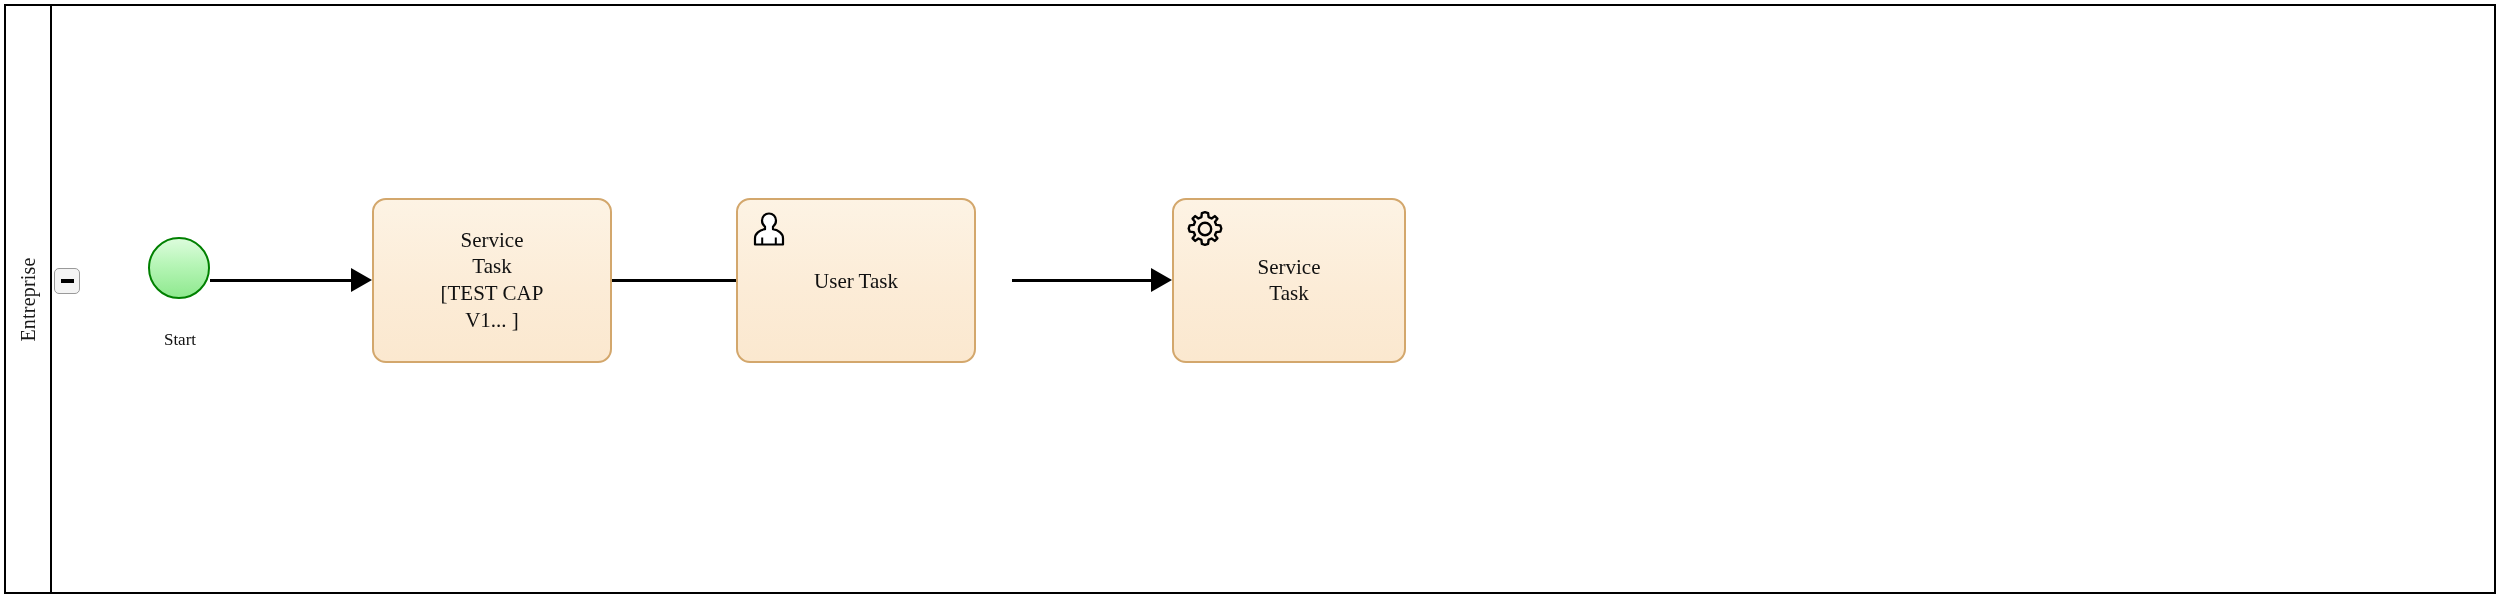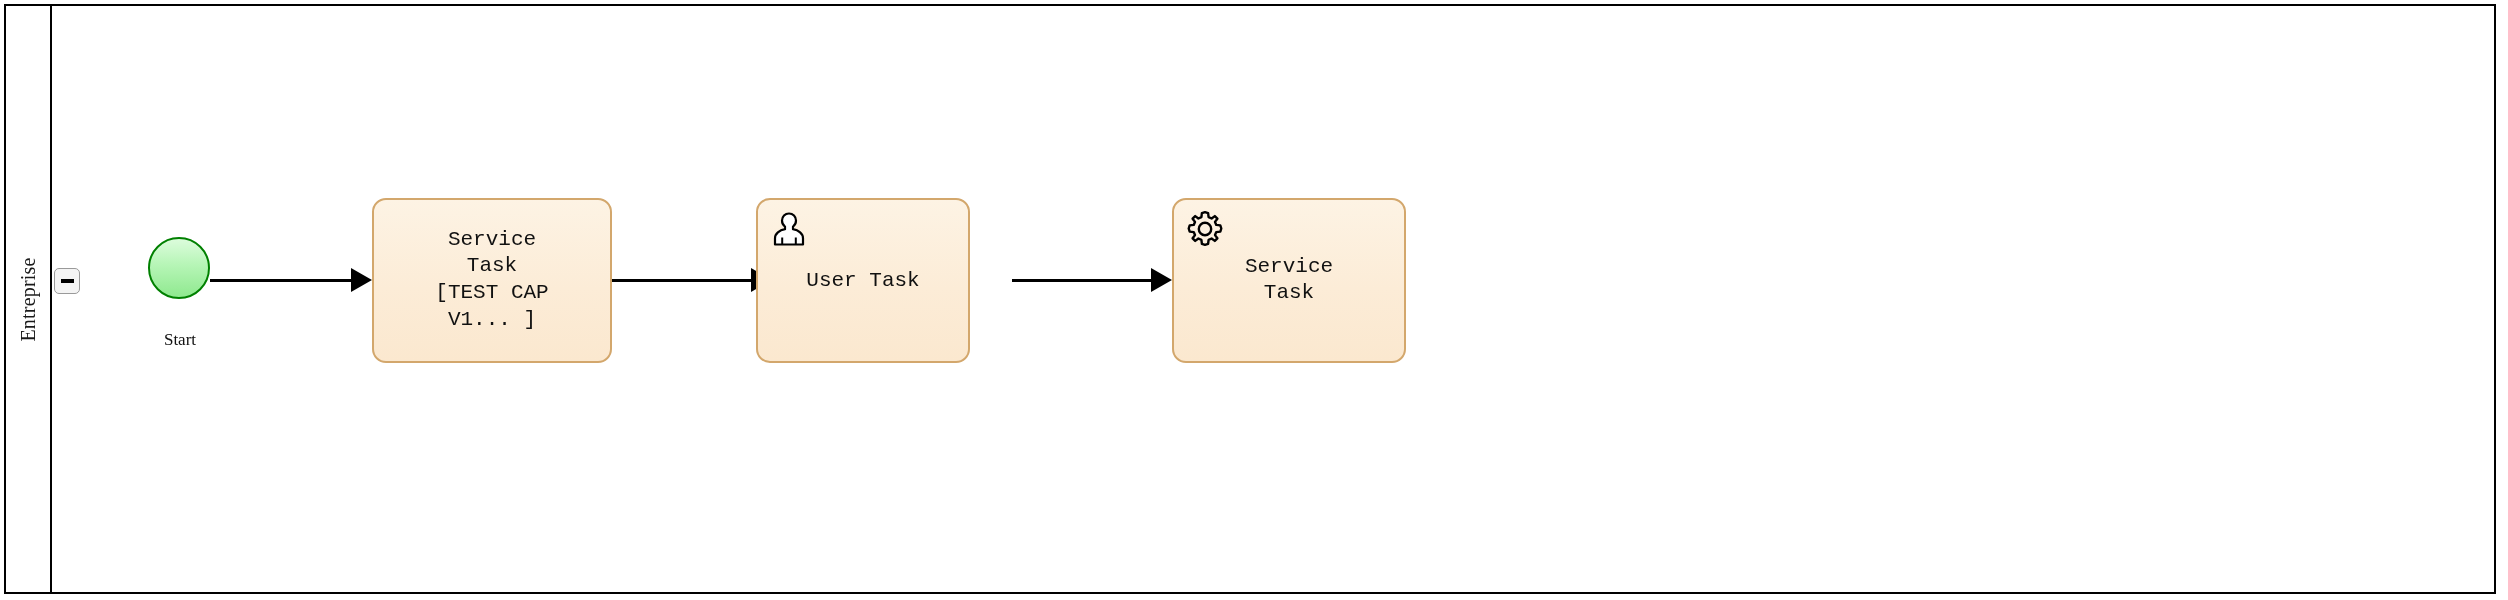--- a/index.html
+++ b/index.html
@@ -116,37 +116,36 @@
   
   .task {
     position: absolute;
     top: 198px;
     height: 165px;
     border: 2px solid #d3a76c;
     border-radius: 14px;
     box-sizing: border-box;
     background: linear-gradient(180deg, #fdf3e4 0%, #fcecd7 55%, #fbe8cf 100%);
     cursor: pointer;
-    font-family: Liberation Mono, monospace;
   }
   .task-label {
     position: absolute;
     left: 0; right: 0;
     top: 50%;
     transform: translateY(-50%);
     text-align: center;
     font-size: 21px;
     line-height: 1.28;
     color: #111111;
     padding: 0 8px;
     box-sizing: border-box;
     white-space: pre-line;
   }
   #task-service-1 { left: 372px; width: 240px; }
-  #task-user     { left: 756px; width: 214px; }
+  #task-user     { left: 736px; width: 240px; }
   #task-service-2 { left: 1172px; width: 234px; }
 
   
   .task-icon {
     position: absolute;
     left: 11px;
     top: 9px;
     width: 40px;
     height: 40px;
   }

